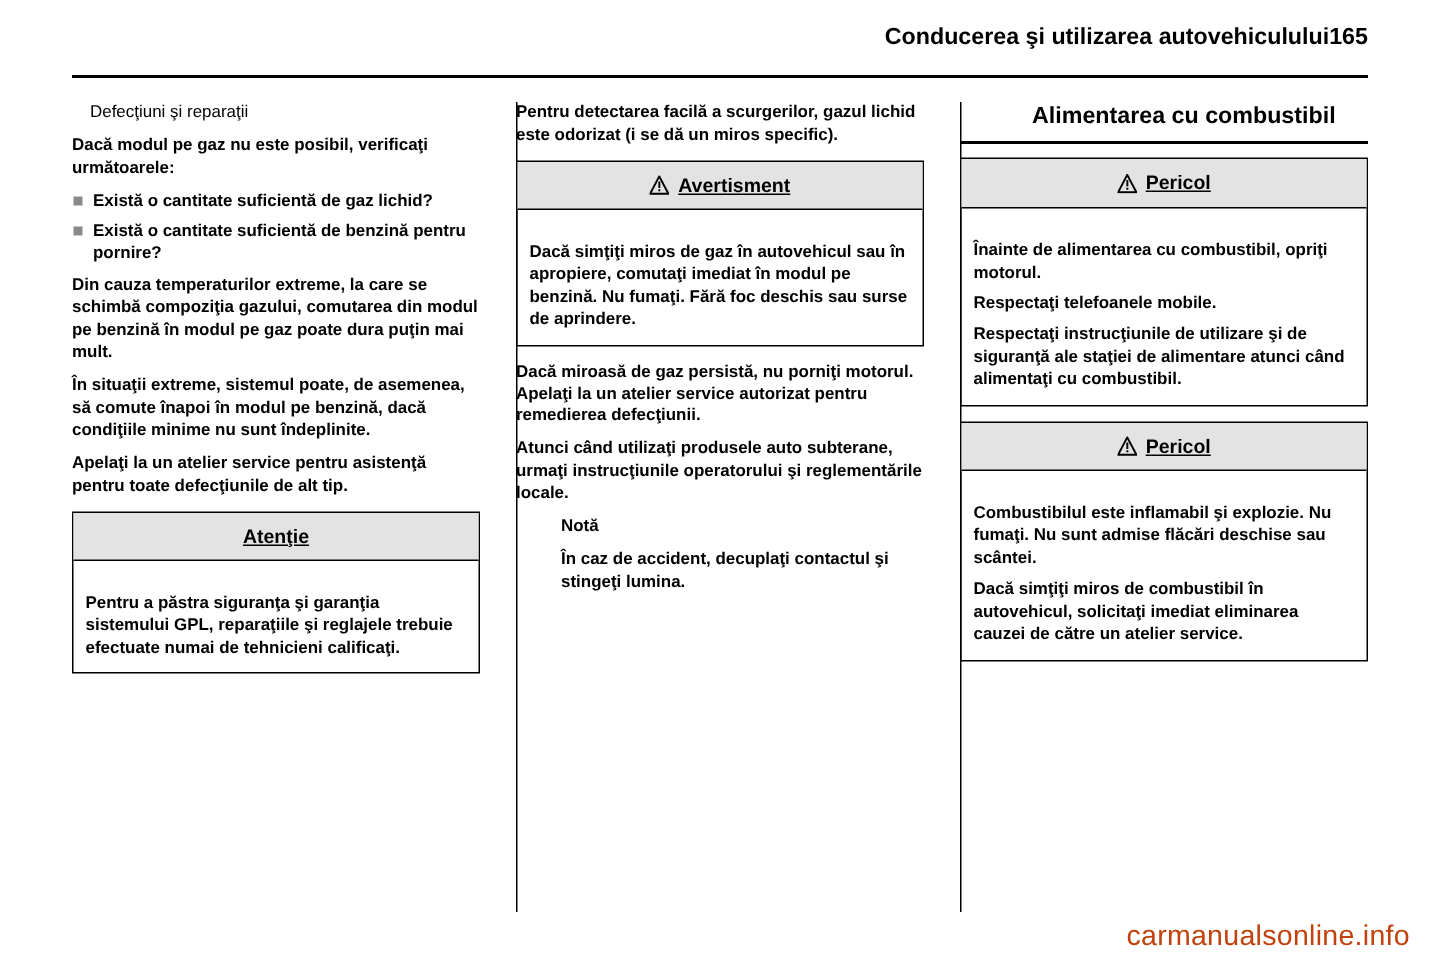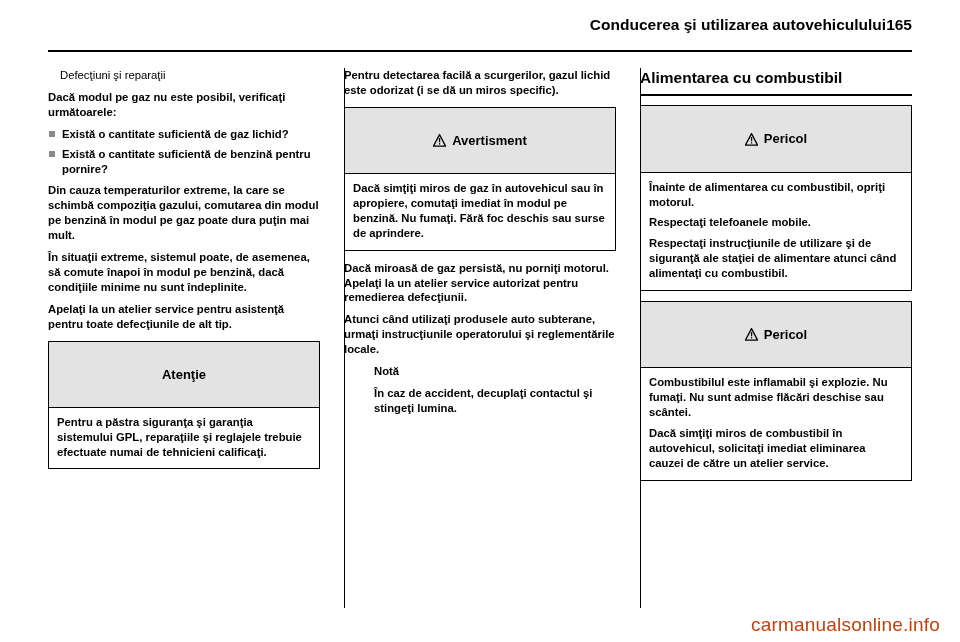--- a/index.html
+++ b/index.html
@@ -69,44 +69,46 @@
   .note-block { margin: 4px 0 7px 0; padding-left: 30px; }
   .note-title { margin: 0 0 1px 0; font-weight: bold; }
   
   .box {
     border: 1px solid #000;
     margin: 9px 0 10px 0;
   }
   .box-head {
     background: #e3e3e3;
     border-bottom: 1px solid #000;
-    padding: 24px 8px;
+    padding: 7px 8px;
     text-align: center;
     font-weight: bold;
     font-size: 13px;
     display: flex;
     align-items: center;
     justify-content: center;
     gap: 6px;
-  }
-  .box-body { padding: 7px 8px 9px 8px; }
+    text-decoration: underline;
+  }
+  .box-body { padding: 7px 8px 9px 8px; margin-top: 14px; }
   .box-body p { margin: 0 0 6px 0; }
   .box-body p:last-child { margin-bottom: 0; }
   .warn-icon {
     display: inline-block;
     width: 13px; height: 13px;
     position: relative;
     flex: 0 0 auto;
   }
   .warn-icon svg { display:block; }
   
   .section-title {
     font-size: 15.5px;
     font-weight: bold;
     margin: 0 0 6px 0;
+    padding-left: 48px;
   }
   .section-rule {
     height: 2px; background: #000;
     margin: 0 0 6px 0;
   }
   
   .vsep {
     position: absolute;
     top: 68px;
     width: 1px; height: 540px;

